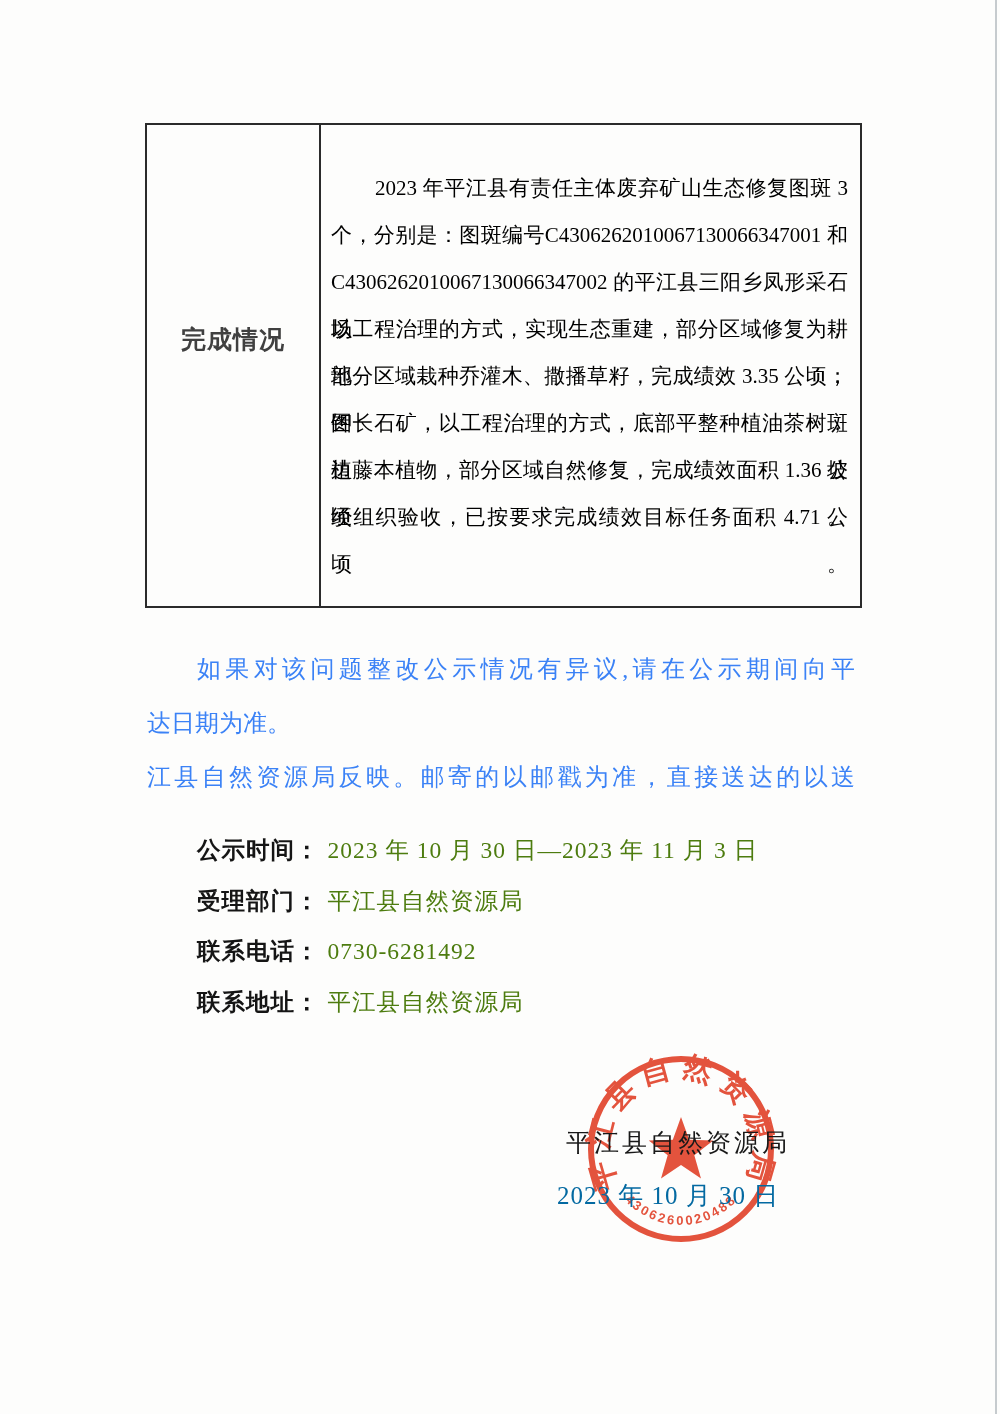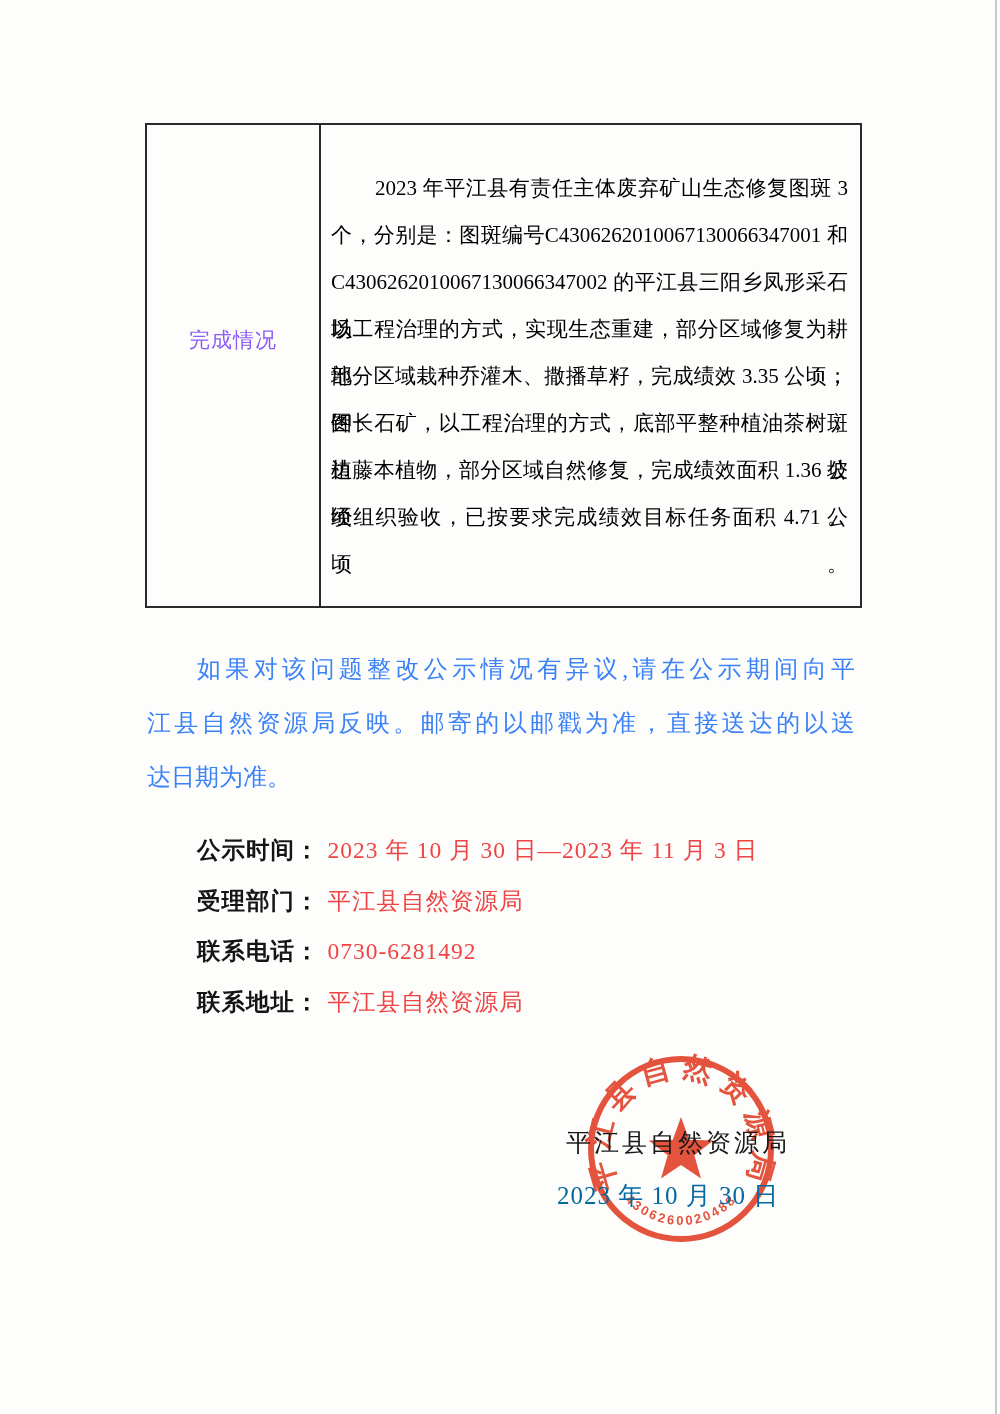--- a/index.html
+++ b/index.html
@@ -26,21 +26,21 @@
     border:2px solid #2b2b2b;
     display:flex;
   }
   .cell-label{
     width:172px;flex:0 0 172px;
     border-right:2px solid #2b2b2b;
     display:flex;align-items:center;justify-content:center;
   }
   .cell-label span{
     font-family:"Liberation Sans","DejaVu Sans",sans-serif;
-    font-weight:normal;font-size:21px;letter-spacing:1px;color:#8b5cf6;
+    font-weight:bold;font-size:25px;letter-spacing:1px;color:#404040;
     transform:translateY(-26px);
   }
   .cell-content{
     flex:1;
     padding:40px 12px 0 10px;
   }
   .cell-content .tline{
     font-size:21px;
     line-height:47px;
     height:47px;
@@ -65,21 +65,21 @@
   .notice-list{
     position:absolute;left:197px;top:826px;width:680px;
     font-size:23.5px;line-height:49.5px;
   }
   .notice-row{white-space:nowrap;}
   .notice-label{
     font-family:Liberation Mono, monospace;
     font-weight:bold;color:#151515;letter-spacing:1px;
     margin-right:8px;
   }
-  .notice-value{color:#ef4444;letter-spacing:1px;}
+  .notice-value{color:#4d7c0f;letter-spacing:1px;}
   
   .official-seal{
     position:absolute;left:584px;top:1052px;width:194px;height:194px;
     opacity:0.93;z-index:1;
   }
   .signature-org{
     position:absolute;left:566px;top:1126px;
     font-size:25px;letter-spacing:3px;color:#181818;z-index:2;
   }
   .signature-date{
@@ -109,22 +109,22 @@
       <div class="tline">以工程治理的方式，实现生态重建，部分区域修复为耕地，</div>
       <div class="tline">部分区域栽种乔灌木、撒播草籽，完成绩效 3.35 公顷；图斑</div>
       <div class="tline">钾长石矿，以工程治理的方式，底部平整种植油茶树，边坡</div>
       <div class="tline">植藤本植物，部分区域自然修复，完成绩效面积 1.36 公顷。</div>
       <div class="tline">经组织验收，已按要求完成绩效目标任务面积 4.71 公顷。</div>
     </div>
   </div>
 
   <div class="objection-paragraph">
     <div class="pline indent">如果对该问题整改公示情况有异议,请在公示期间向平</div>
+    <div class="pline last">达日期为准。</div>
     <div class="pline">江县自然资源局反映。邮寄的以邮戳为准，直接送达的以送</div>
-    <div class="pline last">达日期为准。</div>
   </div>
 
   <div class="notice-list">
     <div class="notice-row">
       <span class="notice-label">公示时间：</span><span class="notice-value">2023 年 10 月 30 日—2023 年 11 月 3 日</span>
     </div>
     <div class="notice-row">
       <span class="notice-label">受理部门：</span><span class="notice-value">平江县自然资源局</span>
     </div>
     <div class="notice-row">

